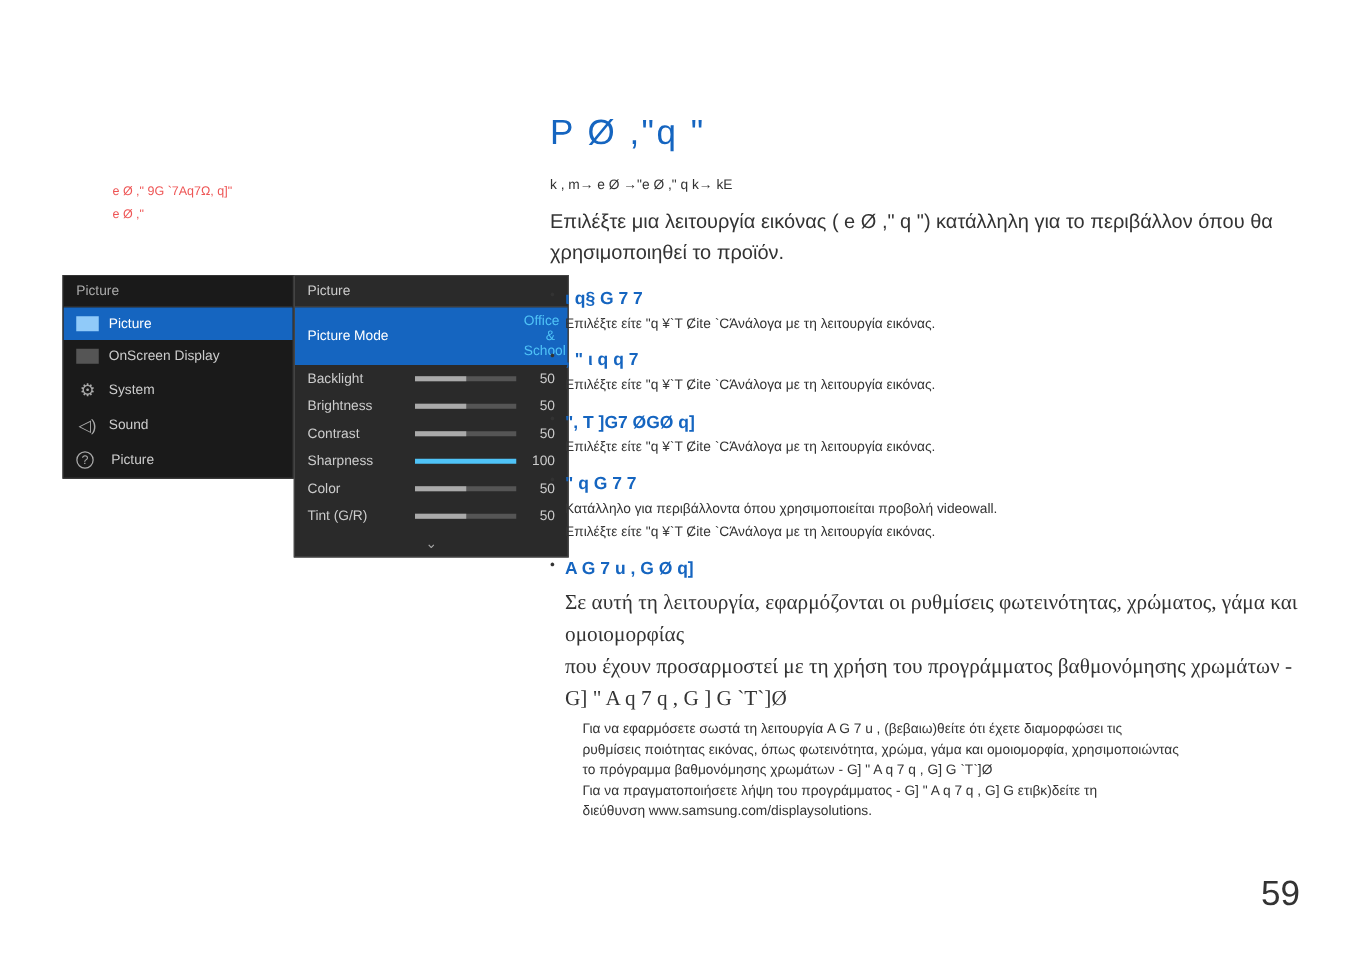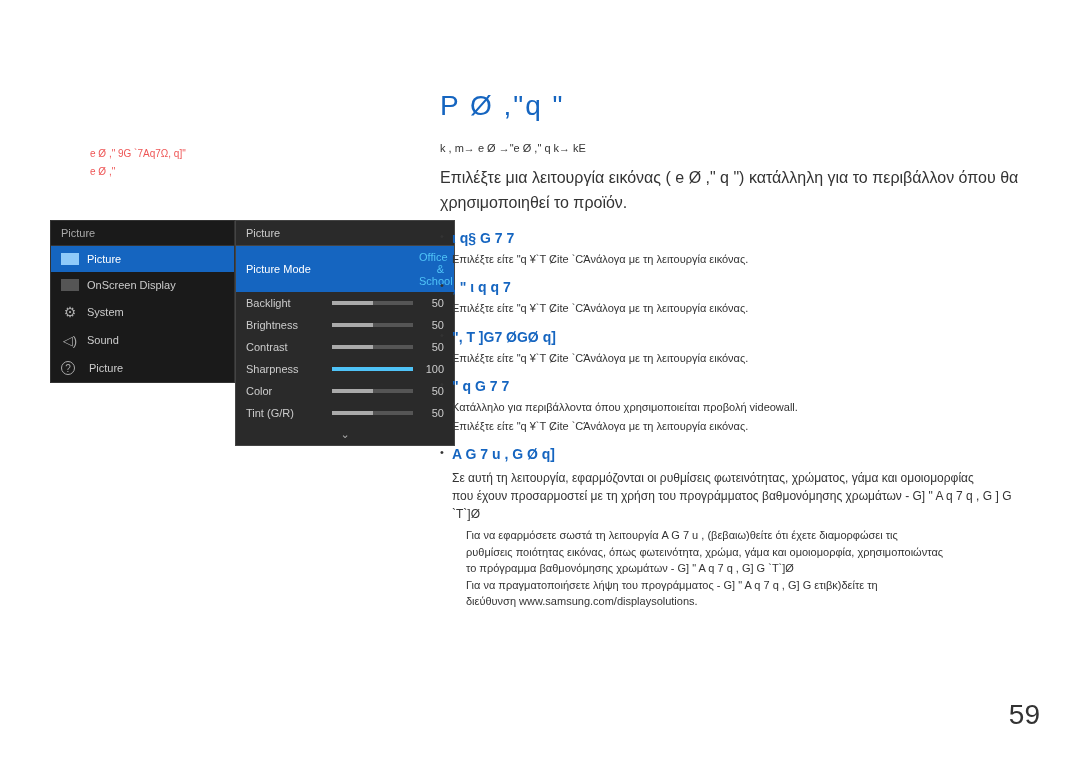--- a/index.html
+++ b/index.html
@@ -280,23 +280,24 @@
       font-size: 11px;
     }
 
     .bullet-list li.special-item .item-title {
       color: #1565c0;
       font-weight: bold;
     }
 
     .bullet-list li.special-item .item-desc-block {
       margin-top: 4px;
-      font-size: 12px;
+      font-size: 17px;
       color: #333;
       line-height: 1.5;
+      font-family: Liberation Serif, serif;
     }
 
     .indent-block {
       padding-left: 14px;
       margin-top: 4px;
       font-size: 11px;
       color: #333;
       line-height: 1.5;
     }
   </style>

